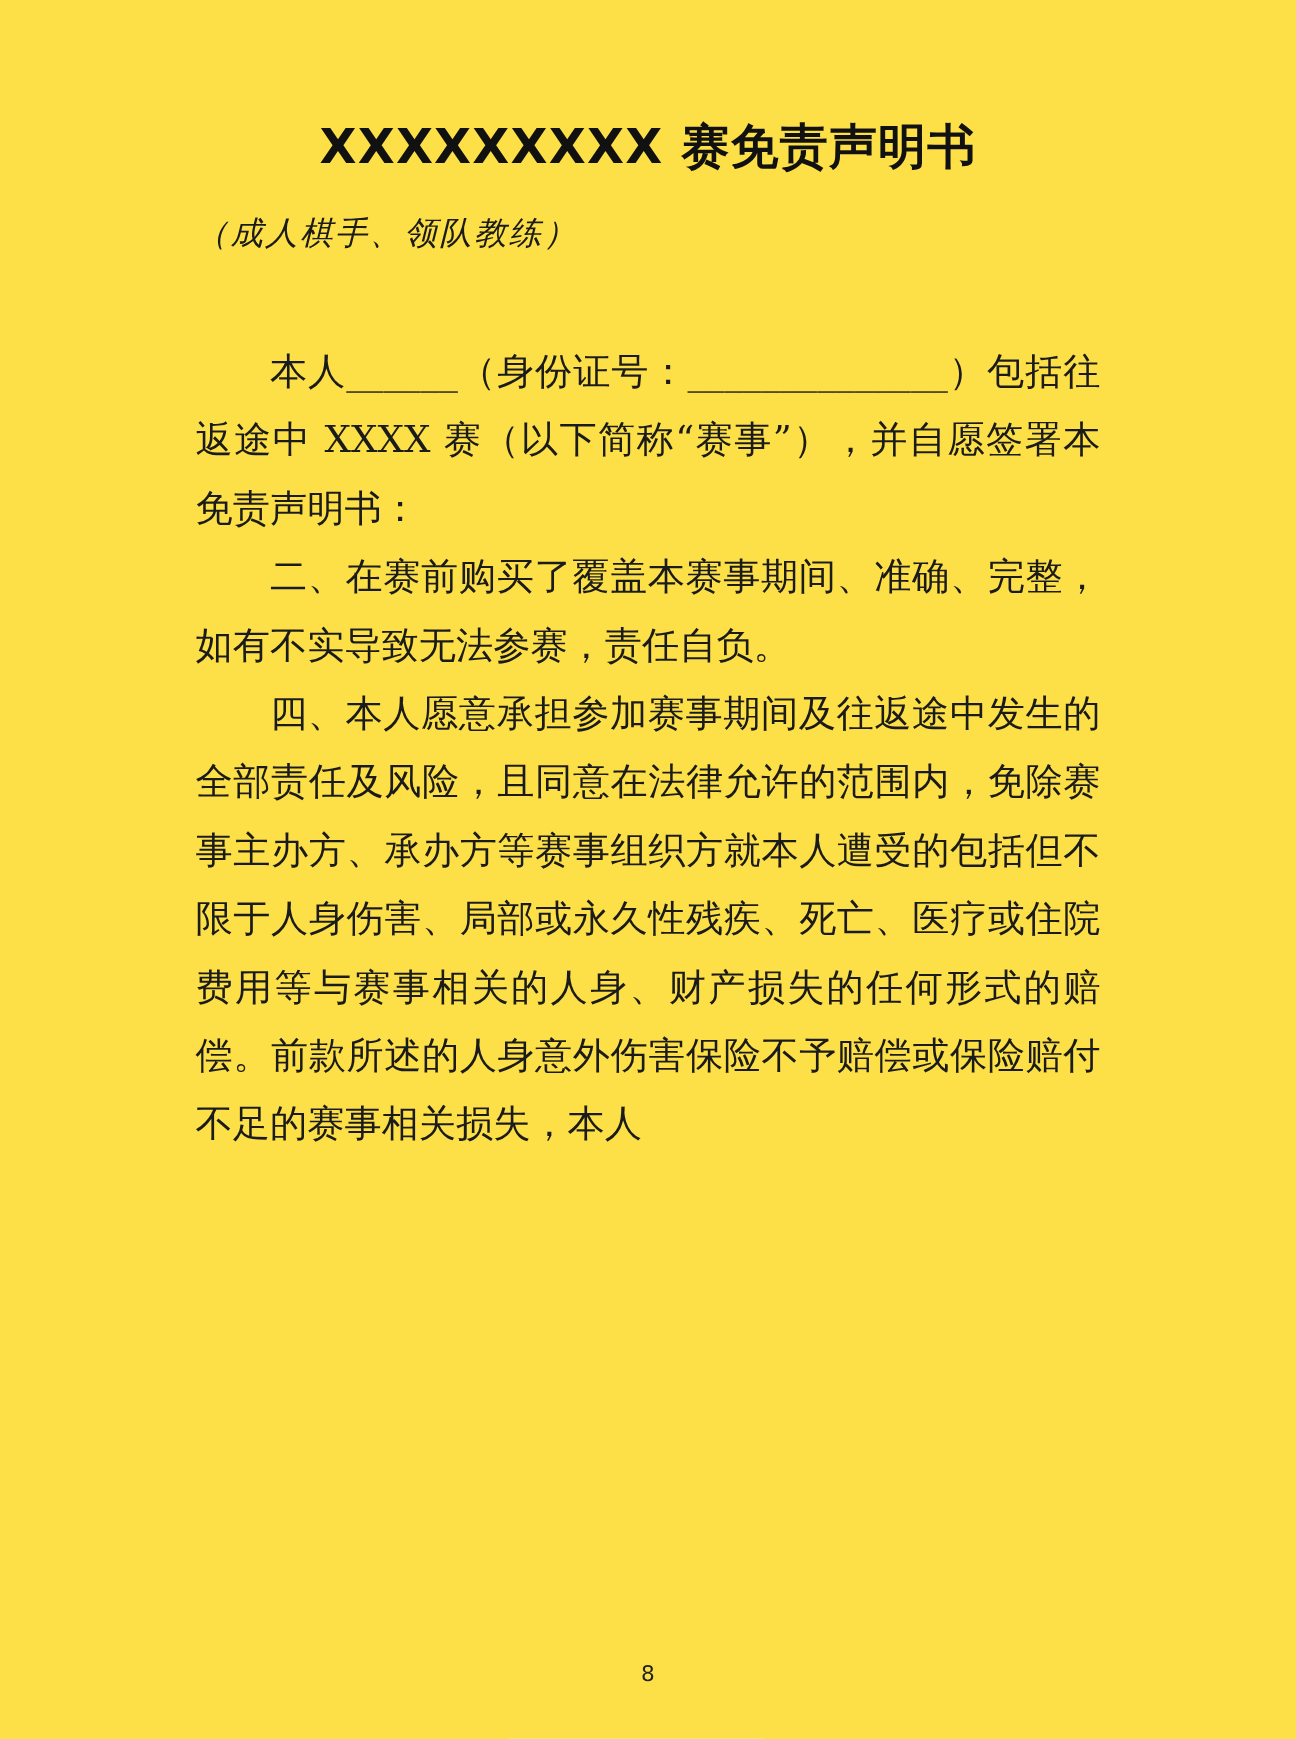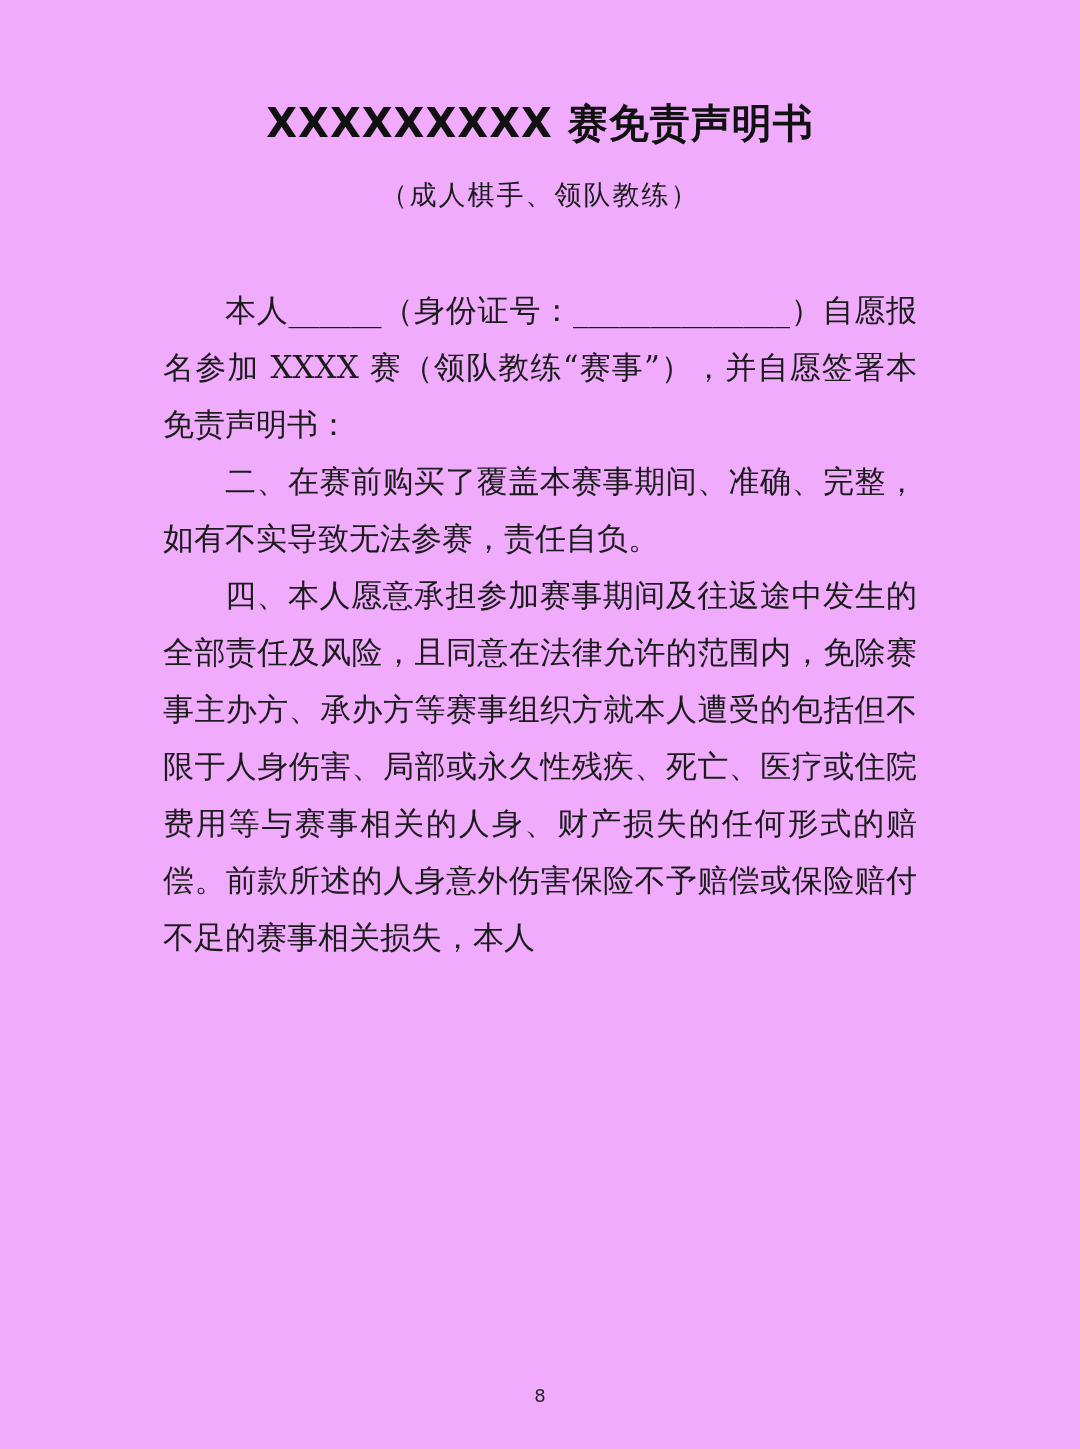--- a/index.html
+++ b/index.html
@@ -5,44 +5,44 @@
   html, body {
     margin: 0;
     padding: 0;
     background: #e8e8e8;
   }
   .page {
     position: relative;
     width: 1080px;
     height: 1449px;
     margin: 0 auto;
-    background: #f0abfc;
+    background: #fde047;
     box-sizing: border-box;
     padding: 100px 163px 0 163px;
     overflow: hidden;
     color: #1b1b1b;
     font-family: "DejaVu Serif", "Liberation Serif", serif;
   }
   .doc-title {
     margin: 0;
     text-align: center;
     font-size: 40px;
     line-height: 1.15;
     font-weight: 700;
     letter-spacing: 1px;
     font-family: "DejaVu Sans", "Liberation Sans", sans-serif;
     color: #111111;
   }
   .doc-subtitle {
     margin-top: 33px;
-    text-align: center;
     font-size: 27px;
     line-height: 1.2;
     letter-spacing: 2px;
     color: #1b1b1b;
+    font-style: italic;
   }
   .doc-body {
     margin-top: 71px;
     font-size: 31px;
     line-height: 57px;
     text-align: justify;
     text-justify: inter-character;
     word-break: break-all;
     color: #1b1b1b;
   }
@@ -66,20 +66,20 @@
 </head>
 <body>
 
 <div class="page">
 
   <h1 class="doc-title">XXXXXXXXX 赛免责声明书</h1>
 
   <div class="doc-subtitle">（成人棋手、领队教练）</div>
 
   <div class="doc-body">
-    <p class="para">本人______（身份证号：______________）自愿报名参加 XXXX 赛（领队教练“赛事”），并自愿签署本免责声明书：</p>
+    <p class="para">本人______（身份证号：______________）包括往返途中 XXXX 赛（以下简称“赛事”），并自愿签署本免责声明书：</p>
     <p class="para">二、在赛前购买了覆盖本赛事期间、准确、完整，如有不实导致无法参赛，责任自负。</p>
     <p class="para">四、本人愿意承担参加赛事期间及往返途中发生的全部责任及风险，且同意在法律允许的范围内，免除赛事主办方、承办方等赛事组织方就本人遭受的包括但不限于人身伤害、局部或永久性残疾、死亡、医疗或住院费用等与赛事相关的人身、财产损失的任何形式的赔偿。前款所述的人身意外伤害保险不予赔偿或保险赔付不足的赛事相关损失，本人</p>
   </div>
 
   <div class="page-number">8</div>
 
 </div>
 
 </body></html>

